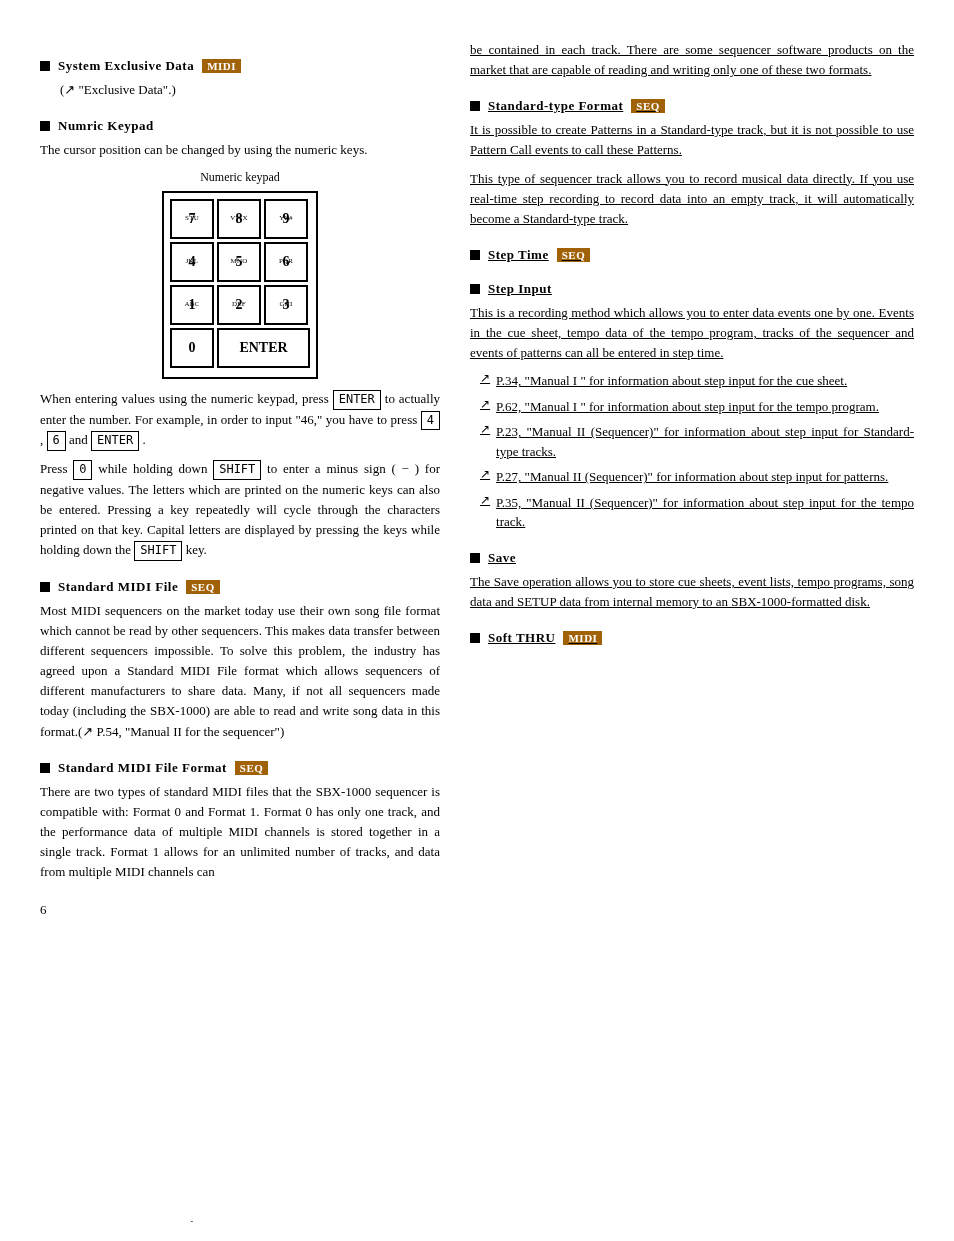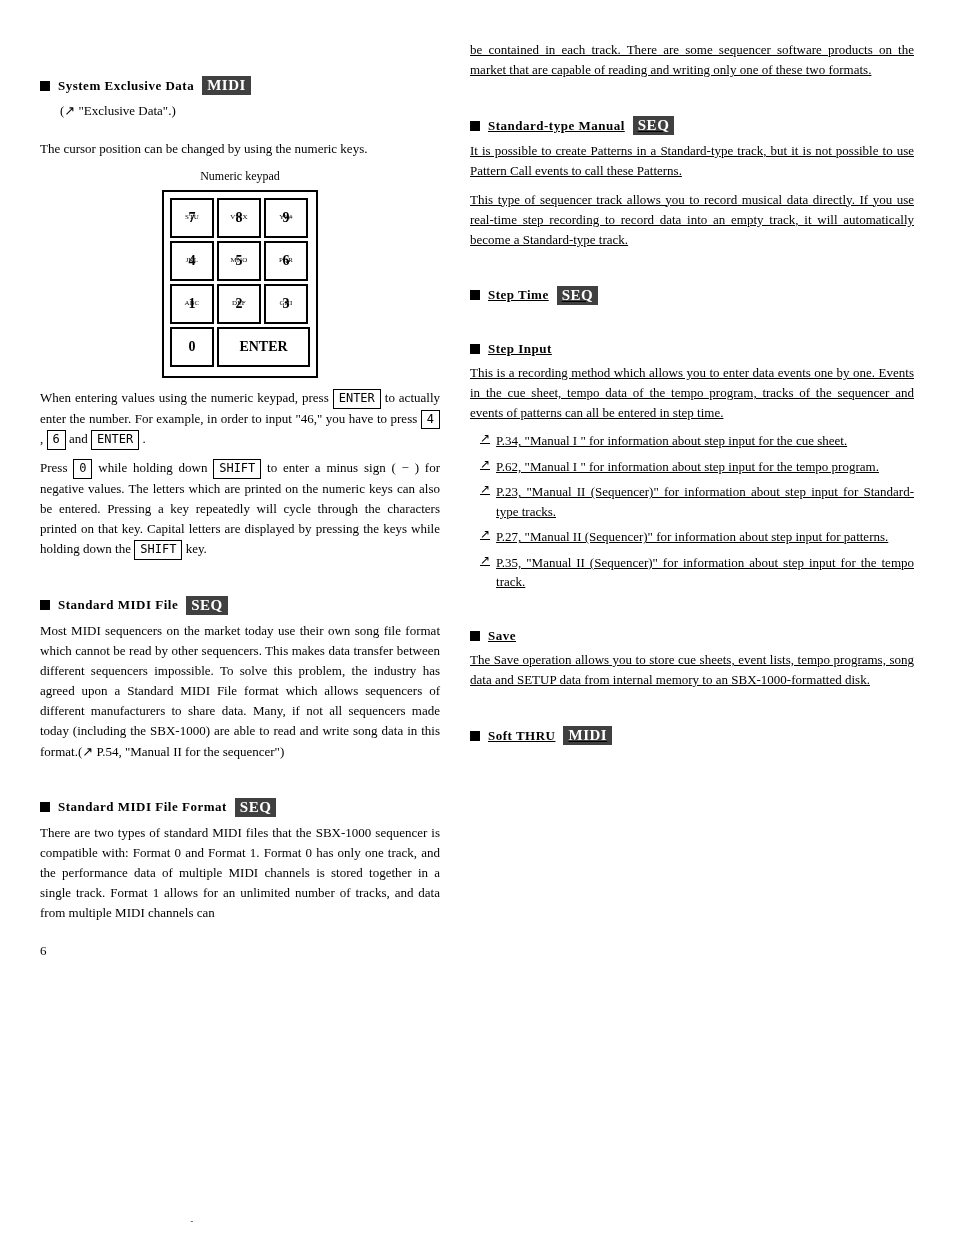--- a/index.html
+++ b/index.html
@@ -22,39 +22,38 @@
     }
     .right-col {
       flex: 1;
       text-decoration: underline;
     }
     .section-header {
       display: flex;
       align-items: center;
       gap: 8px;
       margin-bottom: 6px;
-      margin-top: 36px;
     }
     .section-title {
       font-weight: bold;
       font-size: 13px;
       letter-spacing: 0.5px;
     }
     .black-square {
       display: inline-block;
       width: 10px;
       height: 10px;
       background: #000;
       flex-shrink: 0;
     }
     .badge {
       display: inline-block;
-      background: #404040;
+      background: #a16207;
       color: #fff;
-      font-size: 15px;
+      font-size: 11px;
       font-weight: bold;
       padding: 1px 5px;
       letter-spacing: 0.5px;
     }
     p {
       line-height: 1.55;
       margin-bottom: 8px;
       text-align: justify;
     }
     .indent {
@@ -164,20 +163,24 @@
         <span class="black-square"></span>
         <span class="section-title">System  Exclusive  Data</span>
         <span class="badge">MIDI</span>
       </div>
       <p class="indent">
         (<span>↗</span> "Exclusive Data".)
       </p>
     </div>
 
     <div class="section-gap">
+      <div class="section-header">
+        <span class="black-square"></span>
+        <span class="section-title">Numric  Keypad</span>
+      </div>
       <p>The cursor position can be changed by using the numeric keys.</p>
 
       <div class="keypad-container">
         <div class="keypad-label">Numeric keypad</div>
         <div class="keypad">
           <div class="keypad-row">
             <div class="key">7<span class="key-sub">STU</span></div>
             <div class="key">8<span class="key-sub">VWX</span></div>
             <div class="key">9<span class="key-sub">YZ#</span></div>
           </div>
@@ -227,21 +230,21 @@
     <div class="page-num">6</div>
   </div>
 
   <div class="right-col">
 
     <p>be contained in each track. There are some sequencer software products on the market that are capable of reading and writing only one of these two formats.</p>
 
     <div class="section-gap">
       <div class="section-header">
         <span class="black-square"></span>
-        <span class="section-title">Standard-type  Manual</span>
+        <span class="section-title">Standard-type  Format</span>
         <span class="badge">SEQ</span>
       </div>
       <p>It is possible to create Patterns in a Standard-type track, but it is not possible to use Pattern Call events to call these Patterns.</p>
       <p>This type of sequencer track allows you to record musical data directly. If you use real-time step recording to record data into an empty track, it will automatically become a Standard-type track.</p>
     </div>
 
     <div class="section-gap">
       <div class="section-header">
         <span class="black-square"></span>
         <span class="section-title">Step  Time</span>

